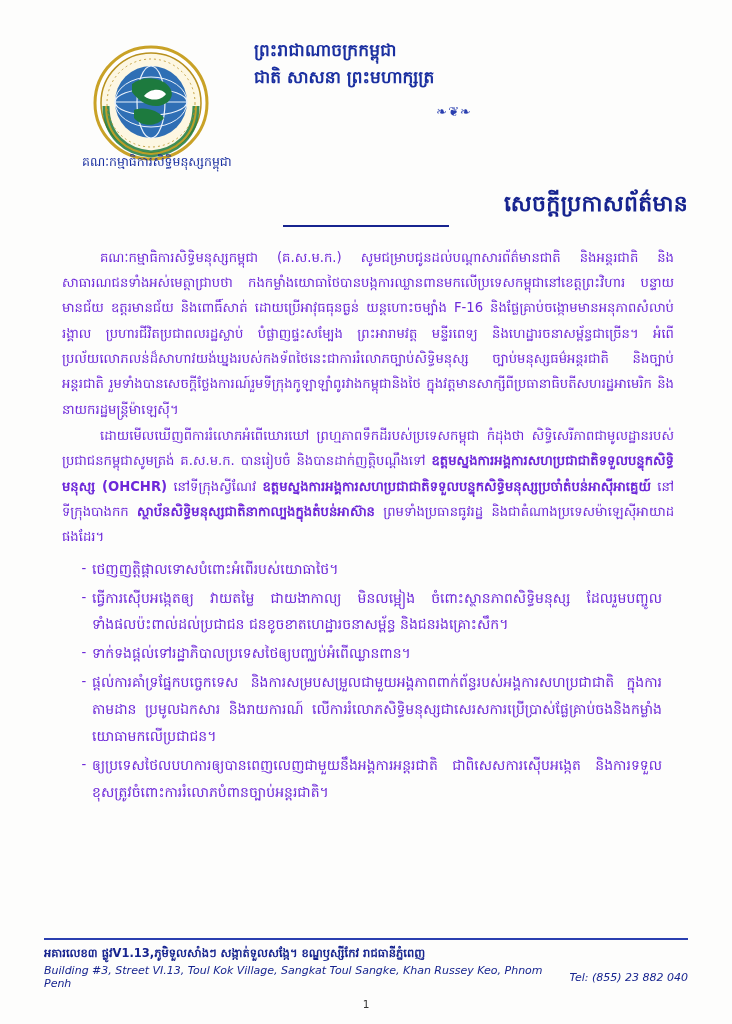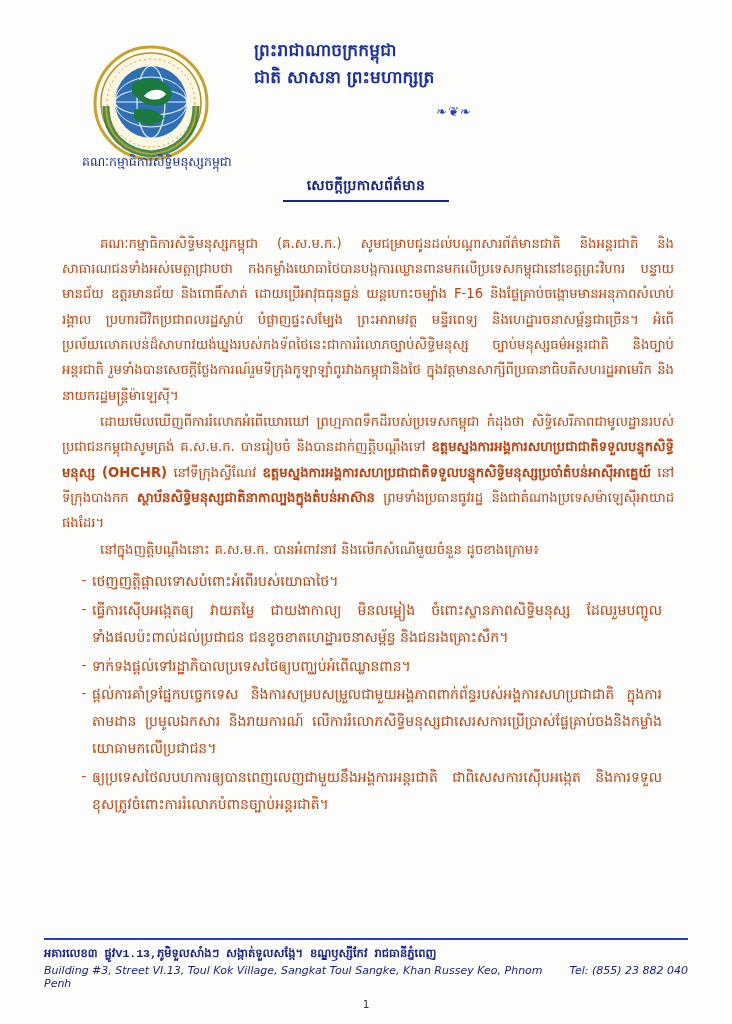--- a/index.html
+++ b/index.html
@@ -72,39 +72,39 @@
     left: 38px;
     top: 128px;
     color: #1a2fa0;
     font-size: 12.5px;
     font-weight: normal;
     white-space: nowrap;
   }
 
   
   .doc-title {
-    margin-top: 0;
-    text-align: center;
+    margin-top: 14px;
+    text-align: right;
     color: #17248f;
-    font-size: 14px;
+    font-size: 22px;
     font-weight: bold;
     letter-spacing: .3px;
   }
   .doc-title-underline {
     width: 166px;
     height: 1.5px;
     background: #17248f;
     margin: 3px auto 0 auto;
   }
 
   
   .body-text {
-    margin-top: 29px;
+    margin-top: 18px;
     padding: 0 14px 0 18px;
-    color: #c2410c;
+    color: #6d28d9;
   }
   .para {
     font-size: 13.2px;
     line-height: 1.92;
     text-align: justify;
     text-justify: inter-word;
     text-indent: 38px;
     margin: 0 0 1px 0;
     word-spacing: .5px;
   }
@@ -148,26 +148,25 @@
   .footer-rule {
     height: 1.6px;
     background: #2a3fb0;
     margin-bottom: 5px;
   }
   .footer-kh {
     color: #17248f;
     font-size: 11.5px;
     line-height: 1.5;
     font-weight: bold;
-    font-family: Liberation Mono, monospace;
   }
   .footer-en-row {
     display: flex;
     justify-content: space-between;
-    align-items: flex-start;
+    align-items: center;
     color: #17248f;
     font-size: 11px;
     font-style: italic;
     margin-top: 2px;
   }
   .footer-tel { font-style: italic; white-space: nowrap; }
   .page-num {
     text-align: center;
     font-size: 10.5px;
     color: #333;
@@ -221,21 +220,20 @@
 
   <div class="body-text">
 
     <p class="para">គណៈកម្មាធិការសិទ្ធិមនុស្សកម្ពុជា (គ.ស.ម.ក.) សូមជម្រាបជូនដល់បណ្ដាសារព័ត៌មានជាតិ និងអន្តរជាតិ និងសាធារណជនទាំងអស់មេត្តាជ្រាបថា កងកម្លាំងយោធាថៃបានបង្កការឈ្លានពានមកលើប្រទេសកម្ពុជានៅខេត្តព្រះវិហារ បន្ទាយមានជ័យ ឧត្ដរមានជ័យ និងពោធិ៍សាត់ ដោយប្រើអាវុធធុនធ្ងន់ យន្តហោះចម្បាំង F-16 និងផ្លែគ្រាប់ចង្កោមមានអនុភាពសំលាប់រង្គាល ប្រហារជីវិតប្រជាពលរដ្ឋស្លាប់ បំផ្លាញផ្ទះសម្បែង ព្រះអារាមវត្ត មន្ទីរពេទ្យ និងហេដ្ឋារចនាសម្ព័ន្ធជាច្រើន។ អំពើប្រល័យលោភលន់ដ៏សាហាវយង់ឃ្នងរបស់កងទ័ពថៃនេះជាការរំលោភច្បាប់សិទ្ធិមនុស្ស ច្បាប់មនុស្សធម៌អន្តរជាតិ និងច្បាប់អន្តរជាតិ រួមទាំងបានសេចក្ដីថ្លែងការណ៍រួមទីក្រុងកូឡាឡាំពូរវាងកម្ពុជានិងថៃ ក្នុងវត្តមានសាក្សីពីប្រធានាធិបតីសហរដ្ឋអាមេរិក និងនាយករដ្ឋមន្ត្រីម៉ាឡេស៊ី។</p>
 
     <p class="para">
       <span>ដោយមើលឃើញពីការរំលោភអំពើឃោរឃៅ ព្រហ្មភាពទឹកដីរបស់ប្រទេសកម្ពុជា កំដុងថា សិទ្ធិសេរីភាពជាមូលដ្ឋានរបស់ប្រជាជនកម្ពុជាសូមត្រង់ គ.ស.ម.ក. បានរៀបចំ និងបានដាក់ញត្តិបណ្ដឹងទៅ</span>
       <span class="bold">ឧត្តមស្នងការអង្គការសហប្រជាជាតិទទួលបន្ទុកសិទ្ធិមនុស្ស (OHCHR)</span><span> នៅទីក្រុងស្វីណែវ </span><span class="bold">ឧត្តមស្នងការអង្គការសហប្រជាជាតិទទួលបន្ទុកសិទ្ធិមនុស្សប្រចាំតំបន់អាស៊ីអាគ្នេយ៍</span><span> នៅទីក្រុងបាងកក </span><span class="bold">ស្ថាប័នសិទ្ធិមនុស្សជាតិនាកាល្បងក្នុងតំបន់អាស៊ាន</span><span> ព្រមទាំងប្រធានធូវរដ្ឋ និងជាតំណាងប្រទេសម៉ាឡេស៊ីអាយាដផងដែរ។</span>
     </p>
 
-    <p class="para">នៅក្នុងញត្តិបណ្ដឹងនោះ គ.ស.ម.ក. បានអំពាវនាវ និងលើកសំណើមួយចំនួន ដូចខាងក្រោម៖</p>
 
     <ul class="bullets">
       <li>
         <span class="dash">-</span>
         <span class="btext">ថេញញត្តិផ្ដាលទោសបំពោះអំពើរបស់យោធាថៃ។</span>
       </li>
       <li>
         <span class="dash">-</span>
         <span class="btext">ធ្វើការស៊ើបអង្កេតឲ្យ វាយតម្លៃ ជាយងាកាល្យ មិនលម្អៀង ចំពោះស្ថានភាពសិទ្ធិមនុស្ស ដែលរួមបញ្ចូលទាំងផលប៉ះពាល់ដល់ប្រជាជន ជនខូចខាតហេដ្ឋារចនាសម្ព័ន្ធ និងជនរងគ្រោះសឹក។</span>
       </li>

